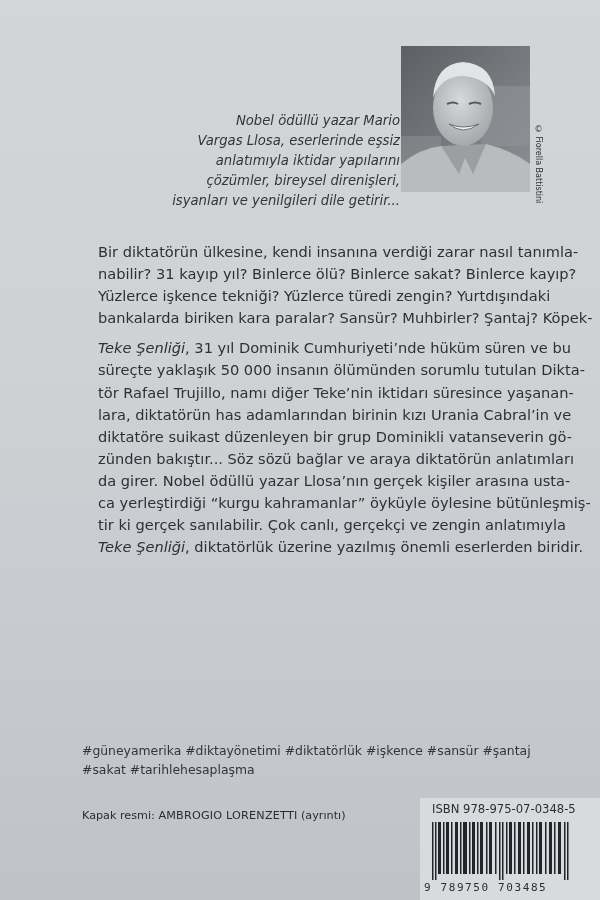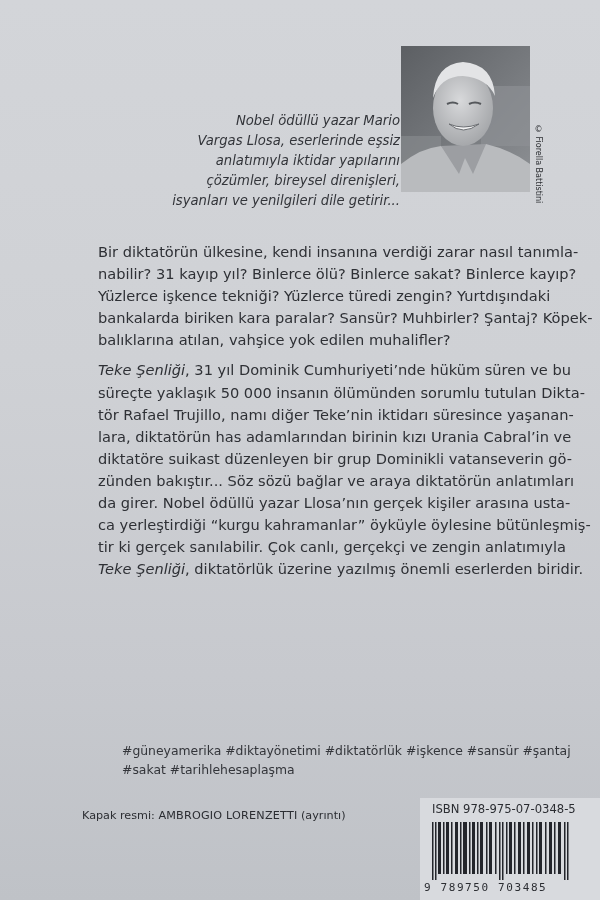--- a/index.html
+++ b/index.html
@@ -71,21 +71,21 @@
   .para2 { margin-top: 8px; }
   .em { font-style: italic; }
   .hashtags {
     position: absolute;
     left: 82px;
     top: 741px;
     font-size: 12.4px;
     line-height: 19px;
     color: #33353a;
   }
-  .hashtags span { display: block; white-space: nowrap; margin-left: 40px; }
+  .hashtags span { display: block; white-space: nowrap; }
   .cover-credit {
     position: absolute;
     left: 82px;
     top: 809px;
     font-size: 11.2px;
     color: #2b2d32;
     white-space: nowrap;
   }
   .cover-credit .name { letter-spacing: 0.2px; }
   .barcode-block {
@@ -161,21 +161,20 @@
     </svg>
   </div>
   <div class="photo-credit">© Fiorella Battistini</div>
 
   <div class="body-text">
     <div>
       <span class="line">Bir diktatörün ülkesine, kendi insanına verdiği zarar nasıl tanımla-</span>
       <span class="line">nabilir? 31 kayıp yıl? Binlerce ölü? Binlerce sakat? Binlerce kayıp?</span>
       <span class="line">Yüzlerce işkence tekniği? Yüzlerce türedi zengin? Yurtdışındaki</span>
       <span class="line">bankalarda biriken kara paralar? Sansür? Muhbirler? Şantaj? Köpek-</span>
-      <span class="line last">balıklarına atılan, vahşice yok edilen muhalifler?</span>
     </div>
     <div class="para2">
       <span class="line"><span class="em">Teke Şenliği</span><span>, 31 yıl Dominik Cumhuriyeti’nde hüküm süren ve bu</span></span>
       <span class="line">süreçte yaklaşık 50 000 insanın ölümünden sorumlu tutulan Dikta-</span>
       <span class="line">tör Rafael Trujillo, namı diğer Teke’nin iktidarı süresince yaşanan-</span>
       <span class="line">lara, diktatörün has adamlarından birinin kızı Urania Cabral’in ve</span>
       <span class="line">diktatöre suikast düzenleyen bir grup Dominikli vatanseverin gö-</span>
       <span class="line">zünden bakıştır... Söz sözü bağlar ve araya diktatörün anlatımları</span>
       <span class="line">da girer. Nobel ödüllü yazar Llosa’nın gerçek kişiler arasına usta-</span>
       <span class="line">ca yerleştirdiği “kurgu kahramanlar” öyküyle öylesine bütünleşmiş-</span>

